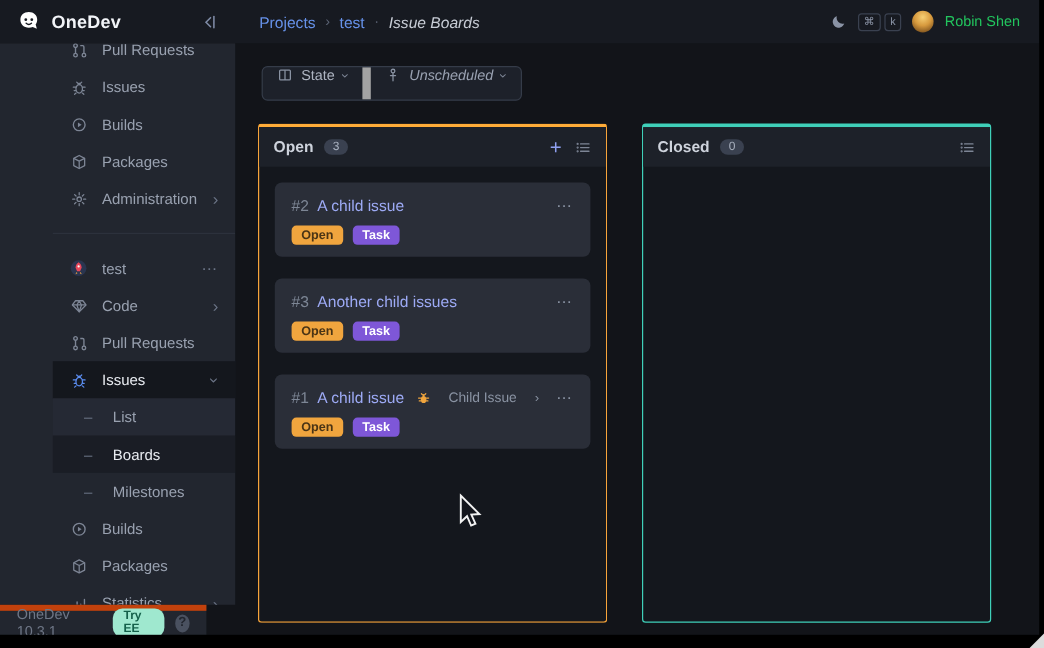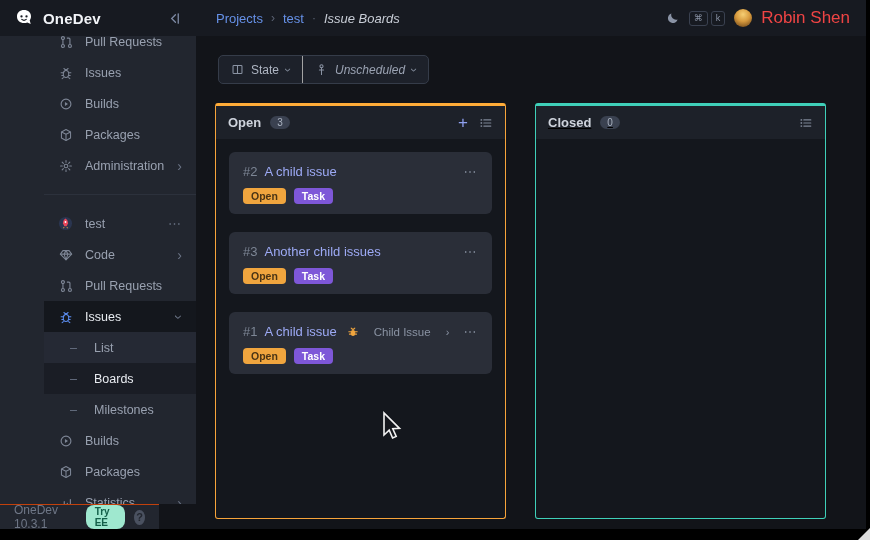--- a/index.html
+++ b/index.html
@@ -20,74 +20,74 @@
   .bc-link { color:#6691e8; cursor:pointer; }
   .bc-sep { color:#5b6374; font-size:12px; }
   .bc-current { color:#c8cdd6;font-style:italic; }
   .topbar-right { margin-left:auto; display:flex; align-items:center; gap:9px;
                   padding-right:16px; }
   .moon { color:#8a93a5; display:flex; }
   kbd { border:1px solid #3a4150; border-radius:3px; font-size:9px; color:#8a93a5;
         padding:1px 4px; font-family:"Liberation Sans",sans-serif; line-height:11px; }
   .avatar { width:18px; height:18px; border-radius:50%;
             background:radial-gradient(circle at 50% 30%, #f6cf74 0%, #d79a3e 45%, #8a5c22 80%, #5d3f16 100%); }
-  .user-name { color:#ef4444; font-size:17px; }
+  .user-name { color:#22c55e; font-size:12px; }
 
   
   .sidebar { position:absolute; left:0; top:36px; width:196px; height:468px;
              background:#22262f; overflow:hidden; z-index:10; }
   .side-list { margin-top:-10px;margin-left:44px; }
   .s-item { height:31px; display:flex; align-items:center; padding:0 14px;
             gap:12px; color:#99a1b0; font-size:12.5px; cursor:pointer; white-space:nowrap; }
   .s-item .ic { color:#7d8595; display:flex; width:15px; justify-content:center; flex:none; }
   .s-item .chev { margin-left:auto; color:#6b7486; font-size:14px; line-height:1; }
   .chev.down { transform:rotate(90deg); }
   .s-item.active { background:#14171d; color:#e9ecf1; }
   .s-item.active .ic { color:#5b8df0; }
   .row-list { background:#252934; }
   .row-boards { background:#1a1d25; color:#e9ecf1; }
   .sub { padding-left:26px; }
   .sub .dash { color:#6b7486; width:12px; }
   .s-divider { height:1px; background:#2c313c; margin:13px 0; }
   .menu-dots { margin-left:auto; color:#6b7486; letter-spacing:1px; font-size:13px; }
-  .side-footer { position:absolute; left:0; bottom:0; width:159px; height:25px;
-                 background:#22262f; border-top:1px solid #c2410c; display:flex;
+  .side-footer { position:absolute; left:0; bottom:0; width:172px; height:25px;
+                 background:#22262f; border-top:5px solid #c2410c; display:flex;
                  align-items:center; gap:9px; padding:0 14px; z-index:20; }
   .version { color:#6f7787; font-size:12px; }
   .try-ee { background:#9fe8cf; color:#14604a; font-size:10px; font-weight:bold;
             padding:1px 9px; border-radius:8px; margin-left:6px; }
   .help-circle { margin-left:auto; width:15px; height:15px; border-radius:50%;
                  background:#4a5160; color:#22262f; font-size:11px; font-weight:bold;
                  display:flex; align-items:center; justify-content:center; }
 
   
   .state-group { position:absolute; left:218px; top:55px; height:29px;
                  display:flex; border:1px solid #353c49; border-radius:5px;
                  background:#1d212a; overflow:hidden; z-index:5; }
-  .tg-btn { display:flex; align-items:center; gap:7px; padding:12px 12px;
+  .tg-btn { display:flex; align-items:flex-start; gap:7px; padding:0 12px;
             font-size:12px; color:#aeb5c2; cursor:pointer; }
-  .tg-btn + .tg-btn { border-left:1px solid #a3a3a3; }
+  .tg-btn + .tg-btn { border-left:7px solid #a3a3a3; }
   .tg-btn .ic { color:#8a93a3; display:flex; }
   .italic { font-style:italic; color:#9aa2b2; }
   .tg-chev { color:#7d8595; font-size:12px; transform:rotate(90deg); }
   .filter-group { position:absolute; left:407px; top:55px; width:444px; height:29px;
                   border:1px solid #2c323e; border-radius:5px; background:#171a21;
                   display:flex; overflow:hidden; z-index:5; }
   .filter-input { flex:1; background:transparent; border:none; outline:none;
                   color:#c5cbd6; font-size:12px; padding:0 12px;
                   font-family:"Liberation Sans",sans-serif; }
   .filter-input::placeholder { color:#4d5565; }
   .icon-btn { width:39px; border-left:1px solid #2c323e; display:flex;
               align-items:center; justify-content:center; color:#8a93a3; cursor:pointer; }
 
   
   .column { position:absolute; top:103px; width:291px; height:416px;
             background:#14171d; border-radius:3px; }
   .col-open   { left:215px; border:1px solid #f7a43a; border-top:3px solid #ffac38; }
-  .col-closed { left:535px; border:1px solid #3fd0b9; border-top:3px solid #3fd0b9;text-decoration:underline; }
+  .col-closed { left:535px; border:1px solid #3fd0b9; border-top:3px solid #3fd0b9; }
   .col-header { height:33px; background:#1d2129; display:flex; align-items:center;
                 gap:9px; padding:0 12px; }
   .col-title { font-weight:bold; color:#ced3dc; font-size:13px; }
   .count-badge { background:#3a4150; color:#aab2c0; font-size:10px;
                  padding:1px 7px; border-radius:8px; }
   .col-actions { margin-left:auto; display:flex; align-items:center; gap:11px; }
   .plus-icon { color:#8fa0f0; font-size:17px; line-height:1; cursor:pointer; }
   .list-icon { color:#7d8595; display:flex; cursor:pointer; }
   .col-body { padding:13px; display:flex; flex-direction:column; gap:18px; }
   .card { background:#2a2e38; border-radius:6px; padding:12px 14px; height:62px; cursor:pointer; }

